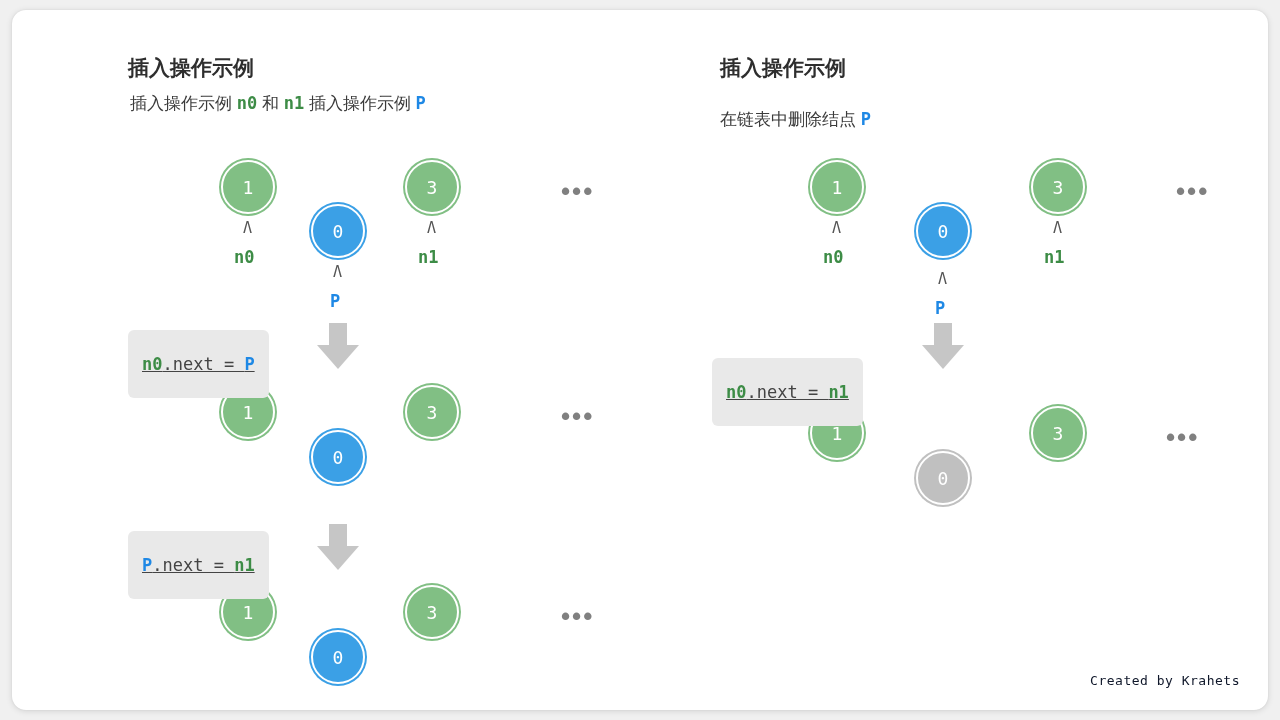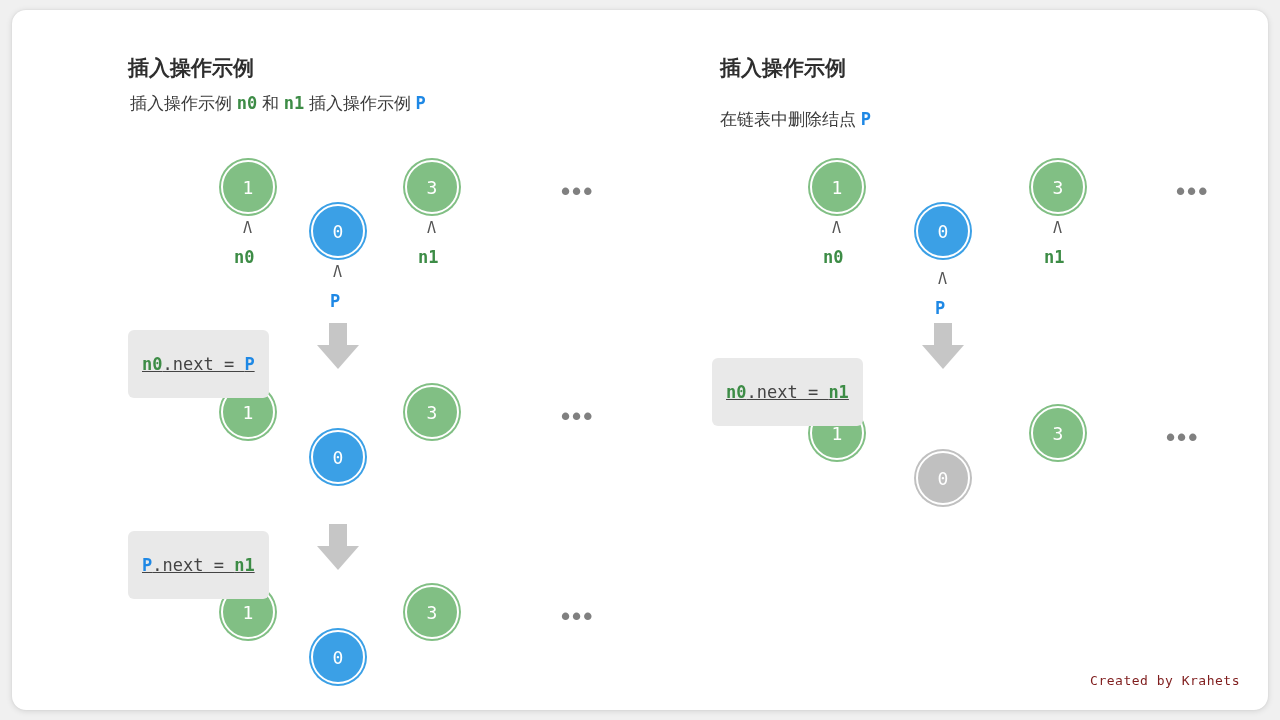--- a/index.html
+++ b/index.html
@@ -130,21 +130,21 @@
     overflow: visible;
     z-index: 1;
   }
 
   #watermark {
     position: absolute;
     right: 28px;
     bottom: 22px;
     font-family: "DejaVu Sans Mono", monospace;
     font-size: 13px;
-    color: #7f1d1d;
+    color: #0f172a;
     letter-spacing: 0.5px;
   }
 </style>
 </head>
 <body>
 
 <div id="stage">
   <div id="card">
 
     <div class="panel" id="panel-insert">

